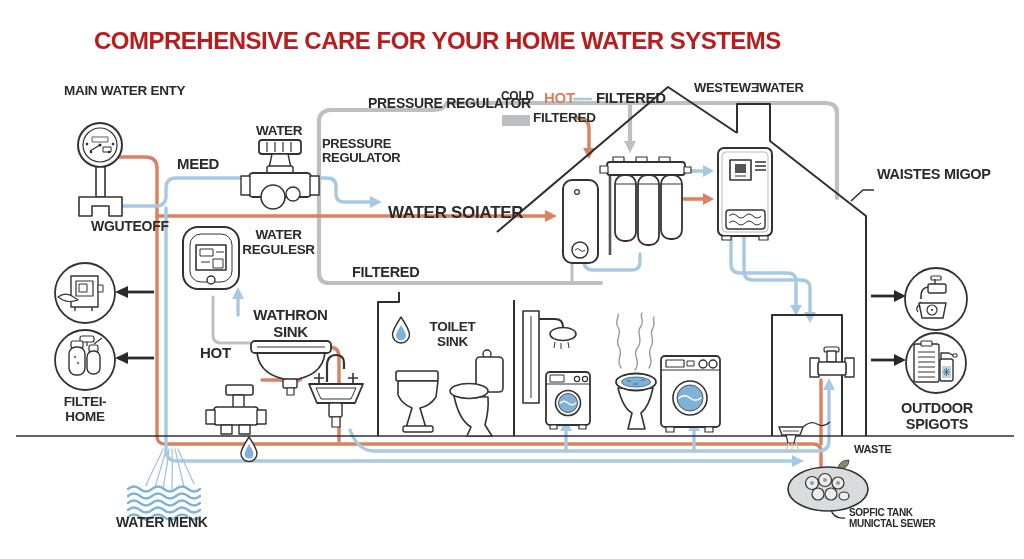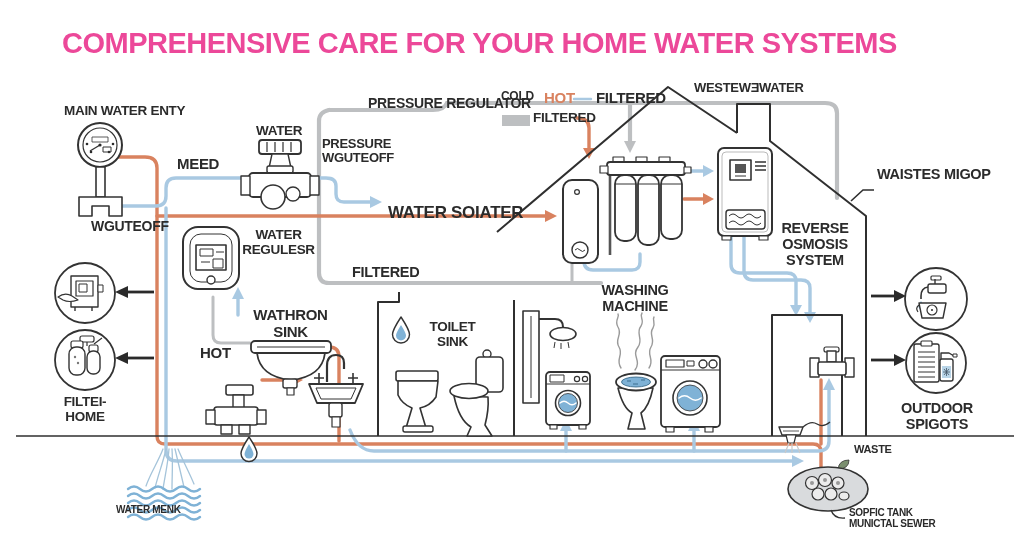--- a/index.html
+++ b/index.html
@@ -3,21 +3,21 @@
 <meta charset="utf-8">
 <style>
   :root{
     --hot:#D9825F; --cold:#A9C9E2; --filtered:#BDBFC1; --water:#7FB2D6;
     --outline:#2F2F2F; --text:#2B2B2B; --septic-fill:#D9DBDD;
   }
   html,body{margin:0;padding:0;background:#fff;}
   #stage{position:relative;width:1024px;height:559px;background:#fff;overflow:hidden;
          font-family:"Liberation Sans",sans-serif;}
   #diagram-svg{position:absolute;left:0;top:0;}
-  .title{position:absolute;font-weight:700;font-size:29px;letter-spacing:-0.5px;color:#ec4899;white-space:nowrap;}
+  .title{position:absolute;font-weight:700;font-size:24px;letter-spacing:-0.5px;color:#b91c1c;white-space:nowrap;margin-left:32px;}
   .lbl{position:absolute;font-weight:700;color:var(--text,#2B2B2B);white-space:pre-line;
        line-height:1.1;letter-spacing:-0.3px;}
   .center{text-align:center;}
   .hotc{color:var(--hot,#D9825F);}
   
   .p-hot{stroke:var(--hot,#D9825F);stroke-width:3.4;fill:none;stroke-linecap:round;}
   .f-hot{fill:var(--hot,#D9825F);}
   .p-cold{stroke:var(--cold,#A9C9E2);stroke-width:3.4;fill:none;stroke-linecap:round;}
   .p-cold-thin{stroke:var(--cold,#A9C9E2);stroke-width:2.4;fill:none;stroke-linecap:round;}
   .f-cold{fill:var(--cold,#A9C9E2);}
@@ -360,49 +360,44 @@
   </g>
 
   <g>
     <path class="p-cold-thin" d="M 574,99 H 591"></path>
     <rect class="f-gray" x="502" y="115" width="28" height="11"></rect>
   </g>
 </svg>
 
 <div class="title" style="left:62px;top:27px">COMPREHENSIVE CARE FOR YOUR HOME WATER SYSTEMS</div>
 
-<div class="lbl" style="left:64px;top:104px;font-size:13.5px">MAIN WATER ENTY</div>
+<div class="lbl" style="left:64px;top:84px;font-size:13.5px">MAIN WATER ENTY</div>
 <div class="lbl" style="left:177px;top:156px;font-size:15px">MEED</div>
 <div class="lbl" style="left:91px;top:219px;font-size:14px">WGUTEOFF</div>
 <div class="lbl" style="left:256px;top:124px;font-size:13.5px">WATER</div>
 <div class="lbl" style="left:322px;top:137px;font-size:13px">PRESSURE
-WGUTEOFF</div>
+REGULATOR</div>
 <div class="lbl" style="left:368px;top:96px;font-size:14px">PRESSURE REGULATOR</div>
 <div class="lbl" style="left:501px;top:90px;font-size:12px">COLD</div>
 <div class="lbl hotc" style="left:544px;top:90px;font-size:15px">HOT</div>
 <div class="lbl" style="left:596px;top:90px;font-size:15px">FILTERED</div>
 <div class="lbl" style="left:533px;top:111px;font-size:13.5px">FILTERED</div>
 <div class="lbl" style="left:694px;top:81px;font-size:13px">WESTEWƎWATER</div>
 <div class="lbl" style="left:877px;top:167px;font-size:14.5px">WAISTES MIGOP</div>
 <div class="lbl" style="left:388px;top:204px;font-size:17px">WATER SOIATER</div>
 <div class="lbl" style="left:352px;top:265px;font-size:14.5px">FILTERED</div>
 <div class="lbl center" style="left:231px;top:228px;width:95px;font-size:13.5px">WATER
 REGULESR</div>
 <div class="lbl center" style="left:248px;top:307px;width:85px;font-size:15px">WATHRON
 SINK</div>
 <div class="lbl" style="left:200px;top:345px;font-size:15px">HOT</div>
 <div class="lbl center" style="left:55px;top:395px;width:60px;font-size:13.5px">FILTEI-
 HOME</div>
 <div class="lbl center" style="left:425px;top:320px;width:55px;font-size:13.5px">TOILET
 SINK</div>
-<div class="lbl center" style="left:598px;top:283px;width:74px;font-size:14.5px">WASHING
-MACHINE</div>
-<div class="lbl center" style="left:781px;top:221px;width:68px;font-size:14.5px">REVERSE
-OSMOSIS
-SYSTEM</div>
 <div class="lbl center" style="left:901px;top:401px;width:72px;font-size:14.5px">OUTDOOR
 SPIGOTS</div>
 <div class="lbl" style="left:854px;top:443px;font-size:11px">WASTE</div>
 <div class="lbl" style="left:849px;top:507px;font-size:10px">SOPFIC TANK
 MUNICTAL SEWER</div>
-<div class="lbl" style="left:116px;top:504px;font-size:10px">WATER MENK</div>
+<div class="lbl" style="left:116px;top:515px;font-size:14px">WATER MENK</div>
 
 </div>
 
 </body></html>

